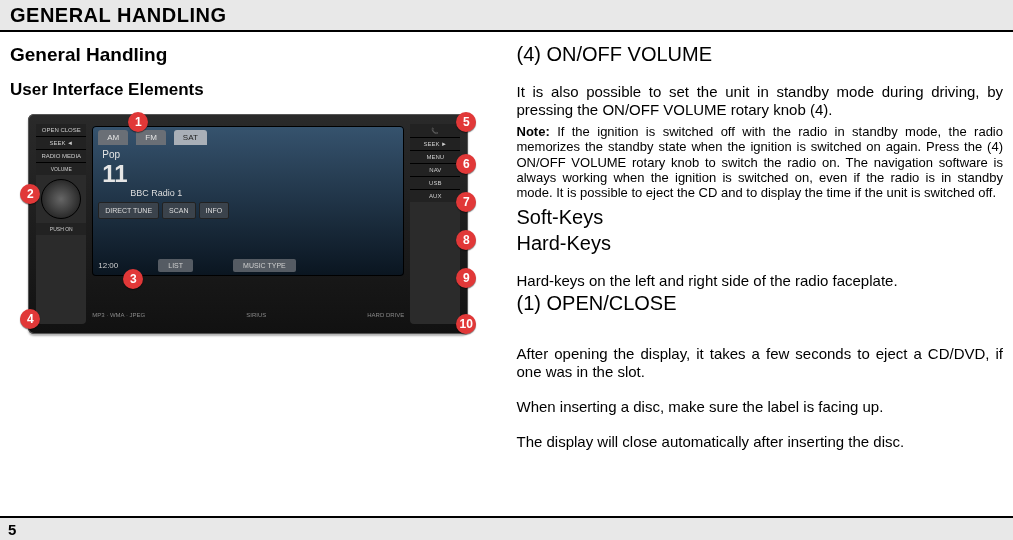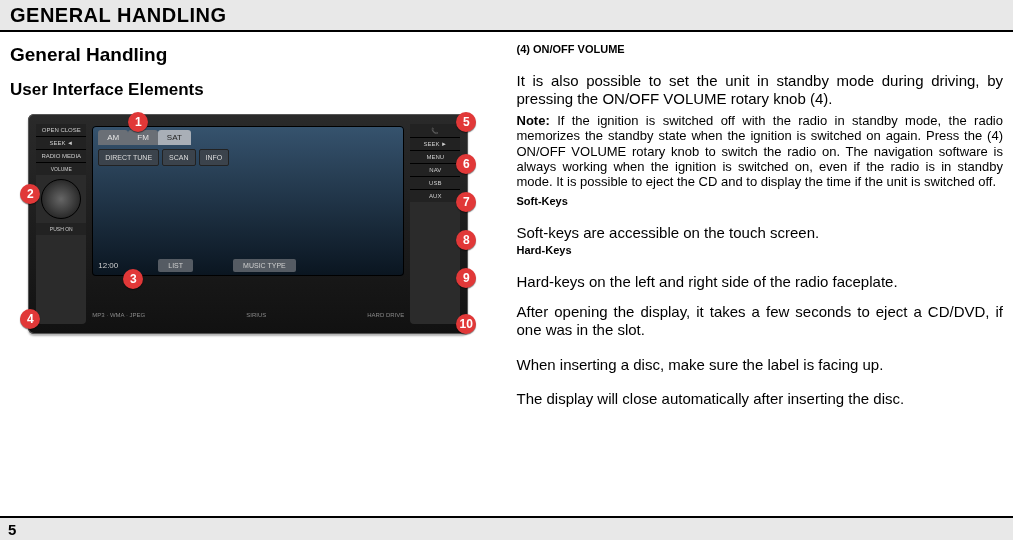--- a/index.html
+++ b/index.html
@@ -68,21 +68,21 @@
       border: 1px solid #000;
     }
     .screen {
       position: absolute;
       top: 12px; left: 64px; right: 64px; height: 150px;
       background: linear-gradient(#36536e, #0a1520);
       border-radius: 4px;
       box-shadow: inset 0 0 0 1px #000;
       padding: 4px 6px;
     }
-    .tabs { display: flex; gap: 0; }
+    .tabs { display: flex; gap: 8px; }
     .tab {
       font-size: 8px; color: #e4e4e4;
       background: #6a6f76; padding: 3px 9px;
       border-radius: 3px 3px 0 0;
     }
     .tab.active { background: #a9afb7; color: #222; }
     .mid { color: #e6e6e6; display:flex; align-items:center; gap: 6px; padding: 4px 0 0 4px;}
     .mid .num { font-size: 24px; font-weight: bold; }
     .mid .genre { font-size: 10px; }
     .station { color:#ddd; font-size: 9px; padding-left: 28px;}
@@ -120,21 +120,21 @@
     .m3 { top:155px; left:95px; }
     .m4 { top:195px; left:-8px; }
     .m5 { top:-2px; right:-8px; }
     .m6 { top:40px; right:-8px; }
     .m7 { top:78px; right:-8px; }
     .m8 { top:116px; right:-8px; }
     .m9 { top:154px; right:-8px; }
     .m10{ top:200px; right:-8px;margin-left:8px; }
 
     .body-text { font-size: 15px; line-height:1.18; text-align: justify; }
-    .col-right h4 { font-size: 11px; font-weight: bold; margin-top: 3px; }
+    .col-right h4 { font-size: 20px; font-weight: normal; margin-top: 3px; }
     .col-right p { font-size: 15px; line-height: 1.18; margin-top: 17px; text-align: justify;}
     .col-right p.note { font-size: 13px; line-height: 1.16; margin-top:6px;}
     .col-right p.note b { font-weight:bold; }
 
     .footer {
       background: #e8e8e8;
       border-top: 2px solid #000;
       height: 24px;
       padding: 0 8px;
       font-size: 15px;
@@ -173,20 +173,27 @@
           <div class="hk">NAV</div>
           <div class="hk">USB</div>
           <div class="hk" style="border:none;">AUX</div>
         </div>
 
         <div class="screen">
           <div class="tabs">
             <div class="tab">AM</div>
             <div class="tab">FM</div>
             <div class="tab active">SAT</div>
+          </div>
+          <div class="mid">
+            <div style="flex:1">
+              <div class="genre">Pop</div>
+              <span class="num">11</span>
+              <div class="station">BBC Radio 1</div>
+            </div>
           </div>
           <div class="btnrow">
             <div class="sbtn">DIRECT TUNE</div>
             <div class="sbtn">SCAN</div>
             <div class="sbtn">INFO</div>
           </div>
           <div class="timebar">
             <span>12:00</span>
             <span class="pill">LIST</span>
             <span class="pill">MUSIC TYPE</span>
@@ -212,24 +219,24 @@
       </div>
     </div>
 
   </div>
 
   <div class="col-right">
     <h4>(4) ON/OFF VOLUME</h4>
     <p>It is also possible to set the unit in standby mode during driving, by pressing the ON/OFF VOLUME rotary knob (4).</p>
     <p class="note"><b>Note:</b><span> If the ignition is switched off with the radio in standby mode, the radio memorizes the standby state when the ignition is switched on again. Press the (4) ON/OFF VOLUME rotary knob to switch the radio on. The navigation software is always working when the ignition is switched on, even if the radio is in standby mode. It is possible to eject the CD and to display the time if the unit is switched off.</span></p>
     <h4 style="margin-top:6px;">Soft-Keys</h4>
-    <p>Soft-keys are accessible on the touch screen.</p>
     <h4>Hard-Keys</h4>
     <p>Hard-keys on the left and right side of the radio faceplate.</p>
-    <p style="margin-top:12px;">After opening the display, it takes a few seconds to eject a CD/DVD, if one was in the slot.</p>
+    <h4>(1) OPEN/CLOSE</h4>
+    <p style="margin-top:30px;">After opening the display, it takes a few seconds to eject a CD/DVD, if one was in the slot.</p>
     <p>When inserting a disc, make sure the label is facing up.</p>
     <p>The display will close automatically after inserting the disc.</p>
   </div>
 </div>
 
 <div class="footer">
   <span>5</span>
 </div>
 
 </body></html>

